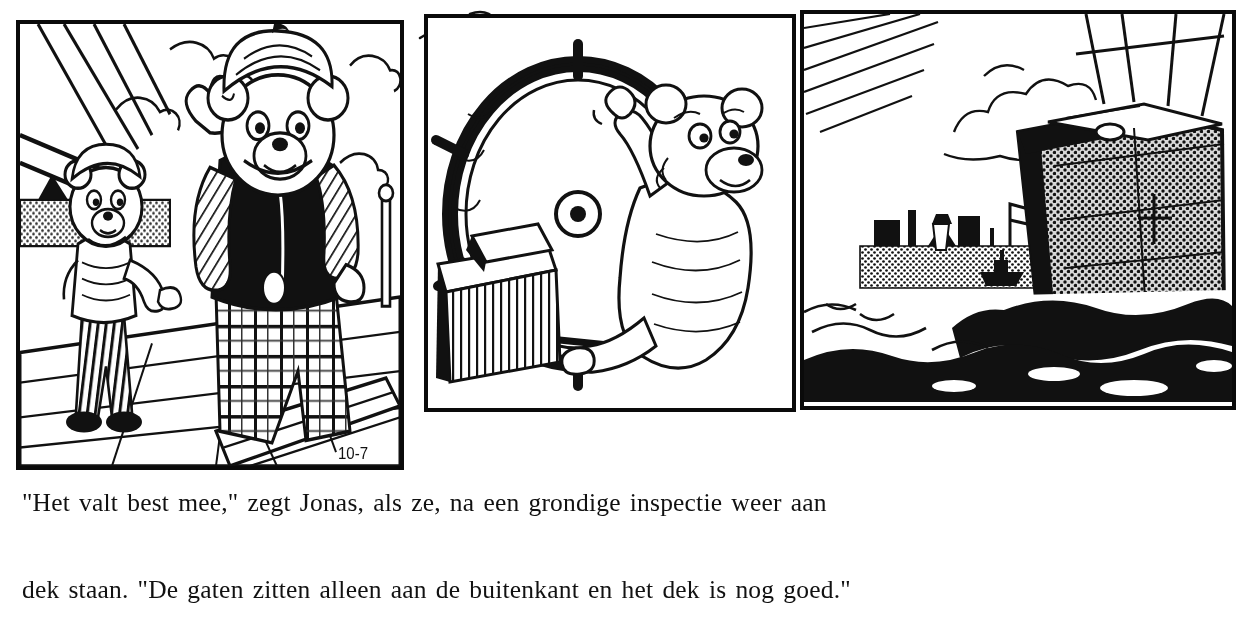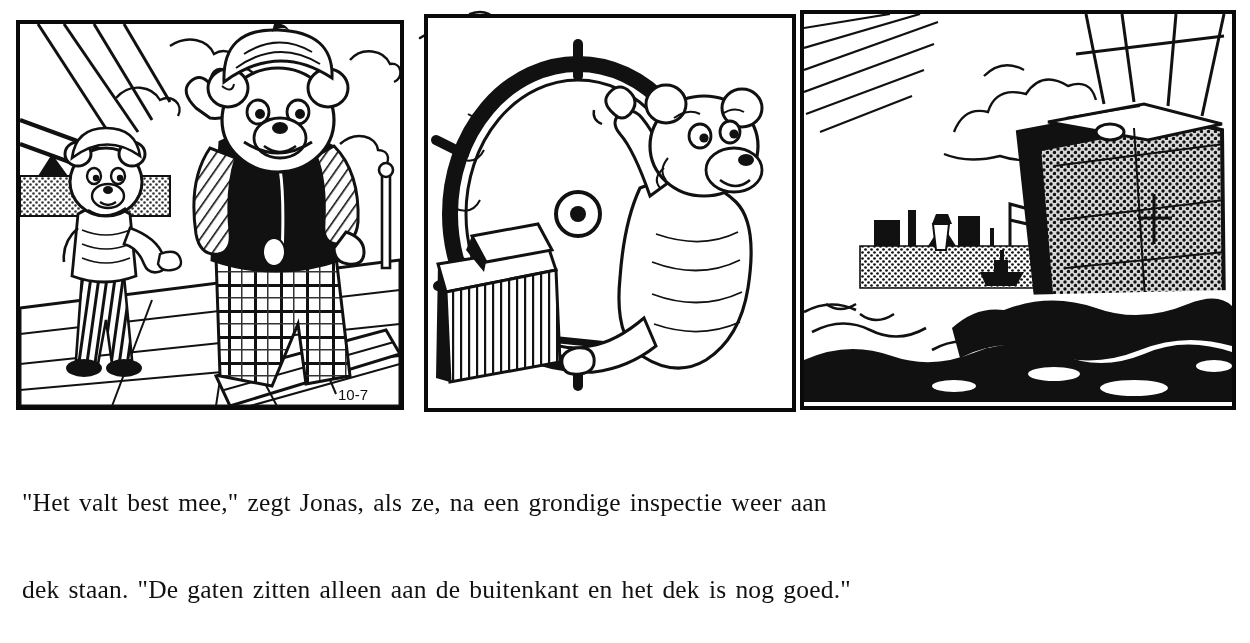--- a/index.html
+++ b/index.html
@@ -23,21 +23,21 @@
     left: 0; top: 0;
     width: 1250px;
     height: 420px;
   }
   .panel {
     position: absolute;
     background: #ffffff;
     border: 4px solid #0a0a0a;
     overflow: hidden;
   }
-  #panel-1 { left: 16px;  top: 20px; width: 388px; height: 390px; }
+  #panel-1 { left: 16px;  top: 20px; width: 388px; height: 450px; }
   #panel-2 { left: 424px; top: 14px; width: 372px; height: 398px; }
   #panel-3 { left: 800px; top: 10px; width: 436px; height: 400px; }
 
   .panel svg { display: block; width: 100%; height: 100%; }
 
   
   #signature {
     position: absolute;
     left: 418px; top: 8px;
     width: 110px; height: 54px;

